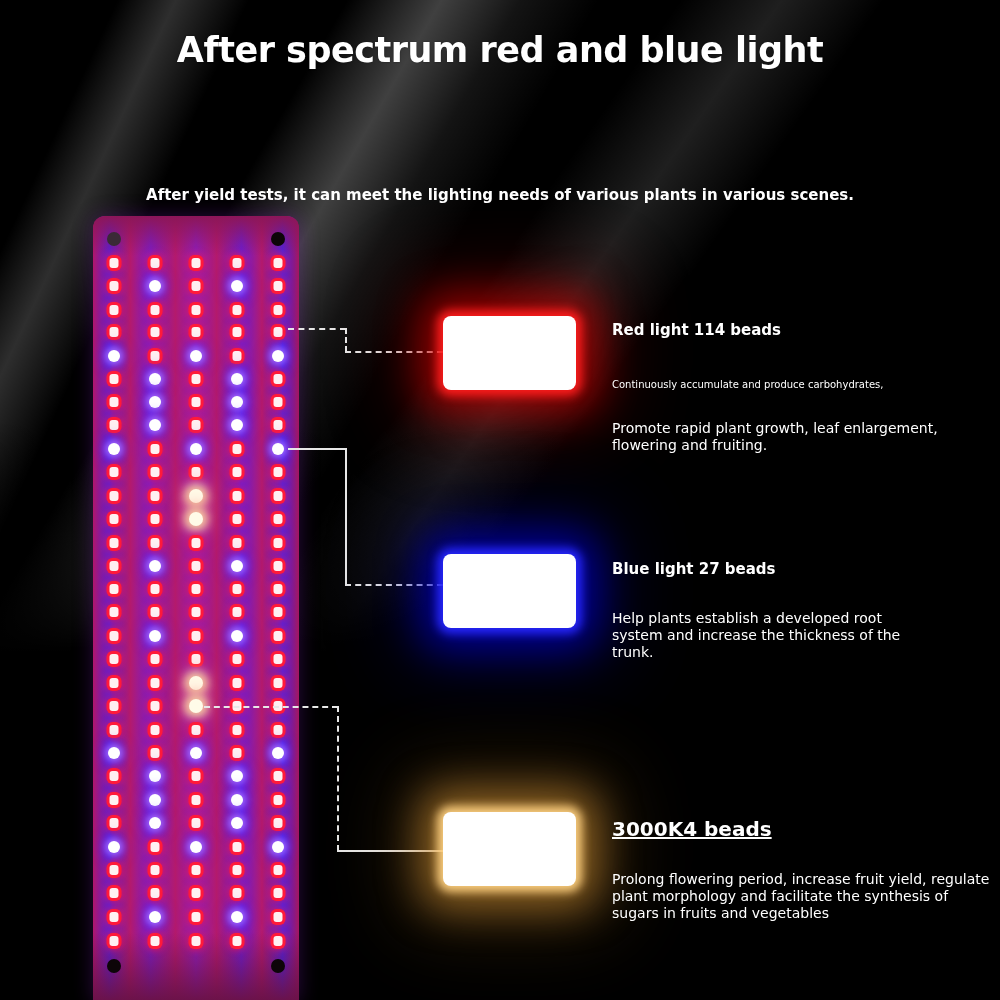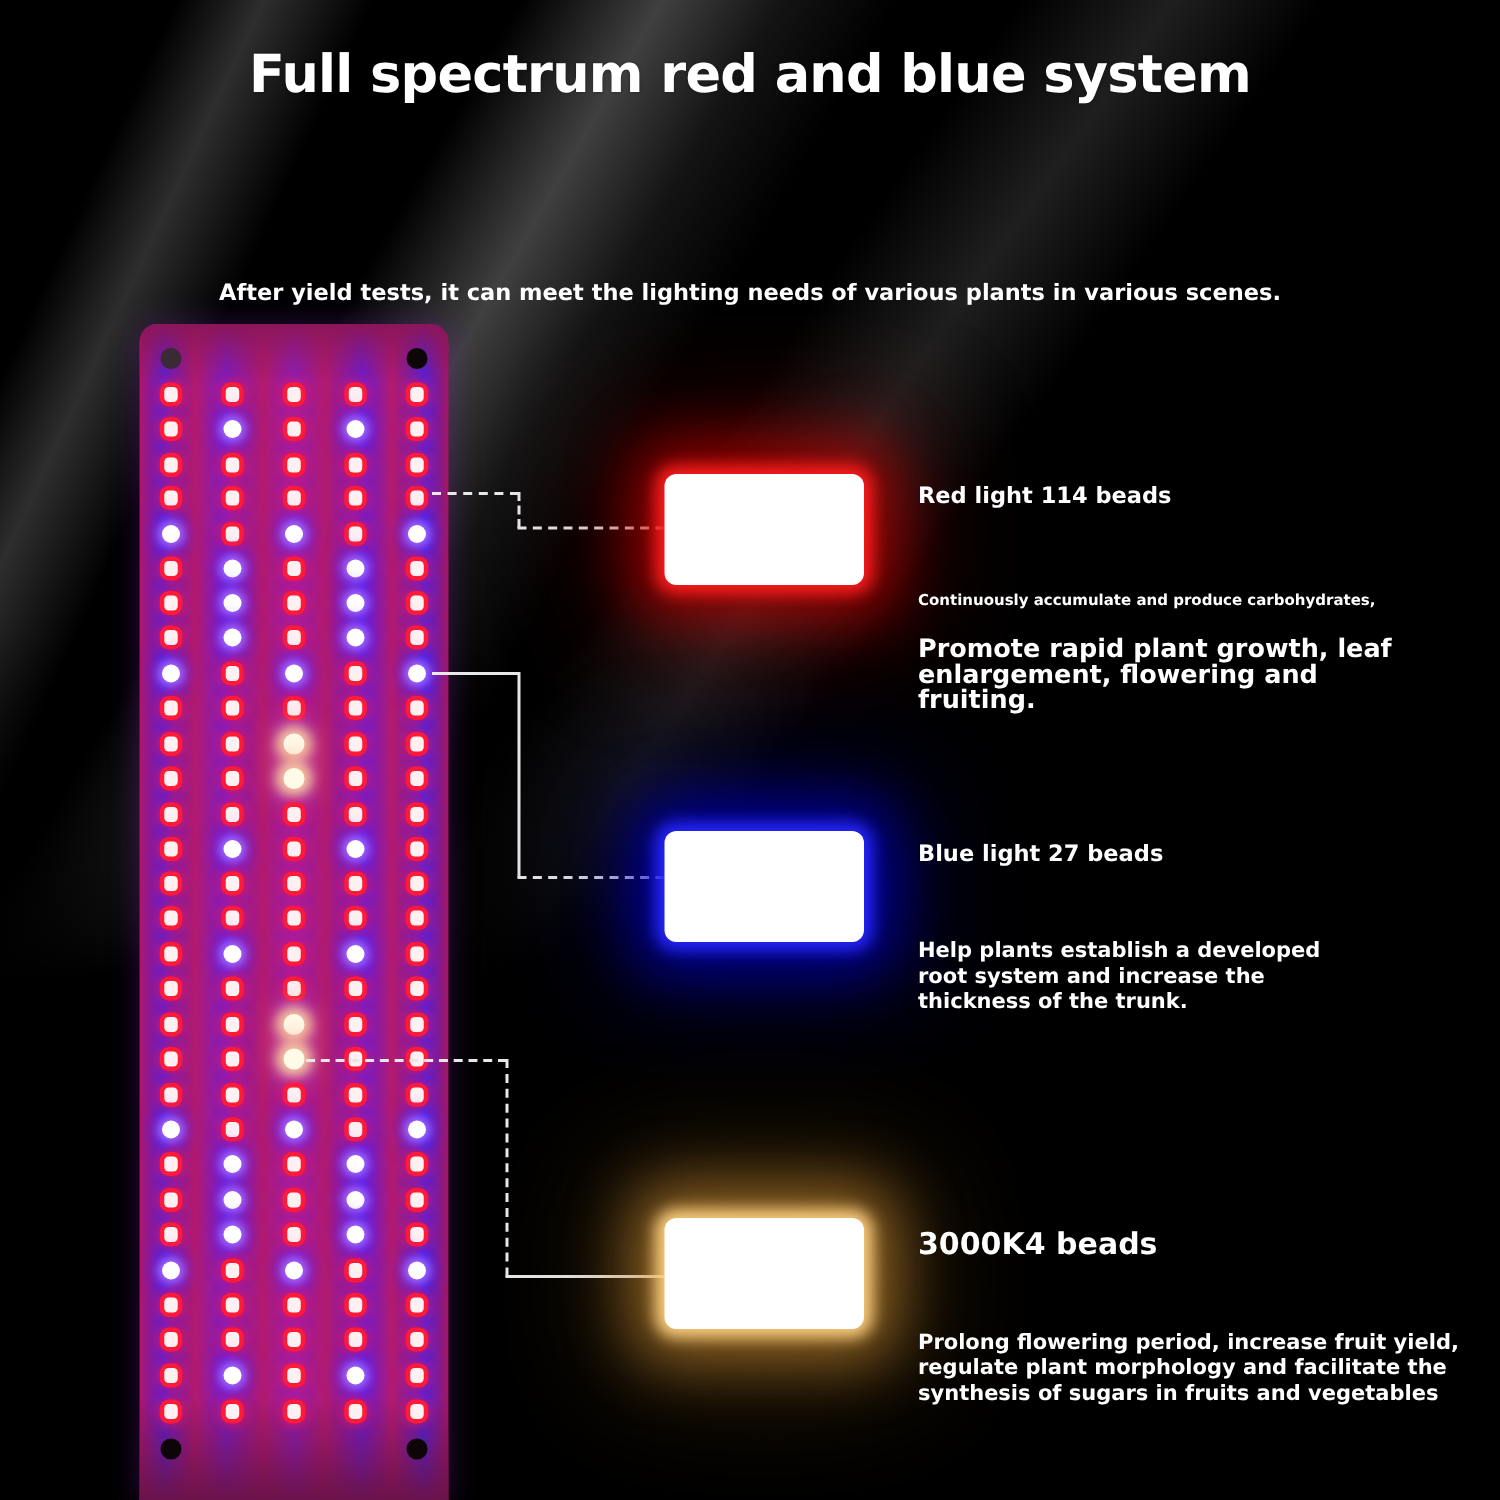--- a/index.html
+++ b/index.html
@@ -65,36 +65,36 @@
     .solid-v { width: 0; border-left: 2px solid #e8e8e8; }
 
     .lightbox {
       position: absolute; width: 133px; height: 74px; background: #fff; border-radius: 8px;
     }
     .lightbox.red { left: 443px; top: 316px; box-shadow: 0 0 10px 6px rgba(255,30,30,0.95), 0 0 40px 22px rgba(220,0,0,0.6), 0 0 80px 40px rgba(150,0,0,0.3); }
     .lightbox.blue { left: 443px; top: 554px; box-shadow: 0 0 10px 6px rgba(40,40,255,0.95), 0 0 40px 22px rgba(0,0,220,0.6), 0 0 80px 40px rgba(0,0,150,0.3); }
     .lightbox.warm { left: 443px; top: 812px; box-shadow: 0 0 10px 6px rgba(255,210,130,0.95), 0 0 40px 22px rgba(230,160,60,0.55), 0 0 80px 40px rgba(150,100,30,0.3); }
 
     .label-title { position: absolute; left: 612px; font-weight: bold; color: #fff; }
-    .label-desc { position: absolute; left: 612px; font-weight: bold; color: #fff; line-height: 17px; margin-top: 16px; }
+    .label-desc { position: absolute; left: 612px; font-weight: normal; color: #fff; line-height: 17px; }
     .red-title { top: 321px; font-size: 15px; }
     .red-small { top: 376px; font-size: 10px; }
-    .red-desc { top: 409px; font-size: 17px; width: 340px; }
+    .red-desc { top: 420px; font-size: 14px; width: 340px; }
     .blue-title { top: 560px; font-size: 15px; }
     .blue-desc { top: 610px; font-size: 14px; width: 300px; }
-    .warm-title { top: 817px; font-size: 20px; }
+    .warm-title { top: 817px; font-size: 20px; text-decoration: underline; }
     .warm-desc { top: 871px; font-size: 14px; width: 380px; line-height: 17px; }
   </style>
 </head>
 <body>
 
 <div class="bg"></div>
 <div class="bg-fade"></div>
 
-<h1 class="title title-1">Full spectrum red and blue system</h1>
+<h1 class="title title-1">After spectrum red and blue light</h1>
 <h2 class="title title-2">
 </h2>
 <p class="subtitle">After yield tests, it can meet the lighting needs of various plants in various scenes.</p>
 
 <div class="panel" id="panel">
   <div class="panel-top"></div>
   <div class="panel-bottom"></div>
   <div class="hole" style="left:14px; top:16px;"></div>
   <div class="hole dark" style="left:178px; top:16px;"></div>
   <div class="hole dark" style="left:14px; top:743px;"></div>

